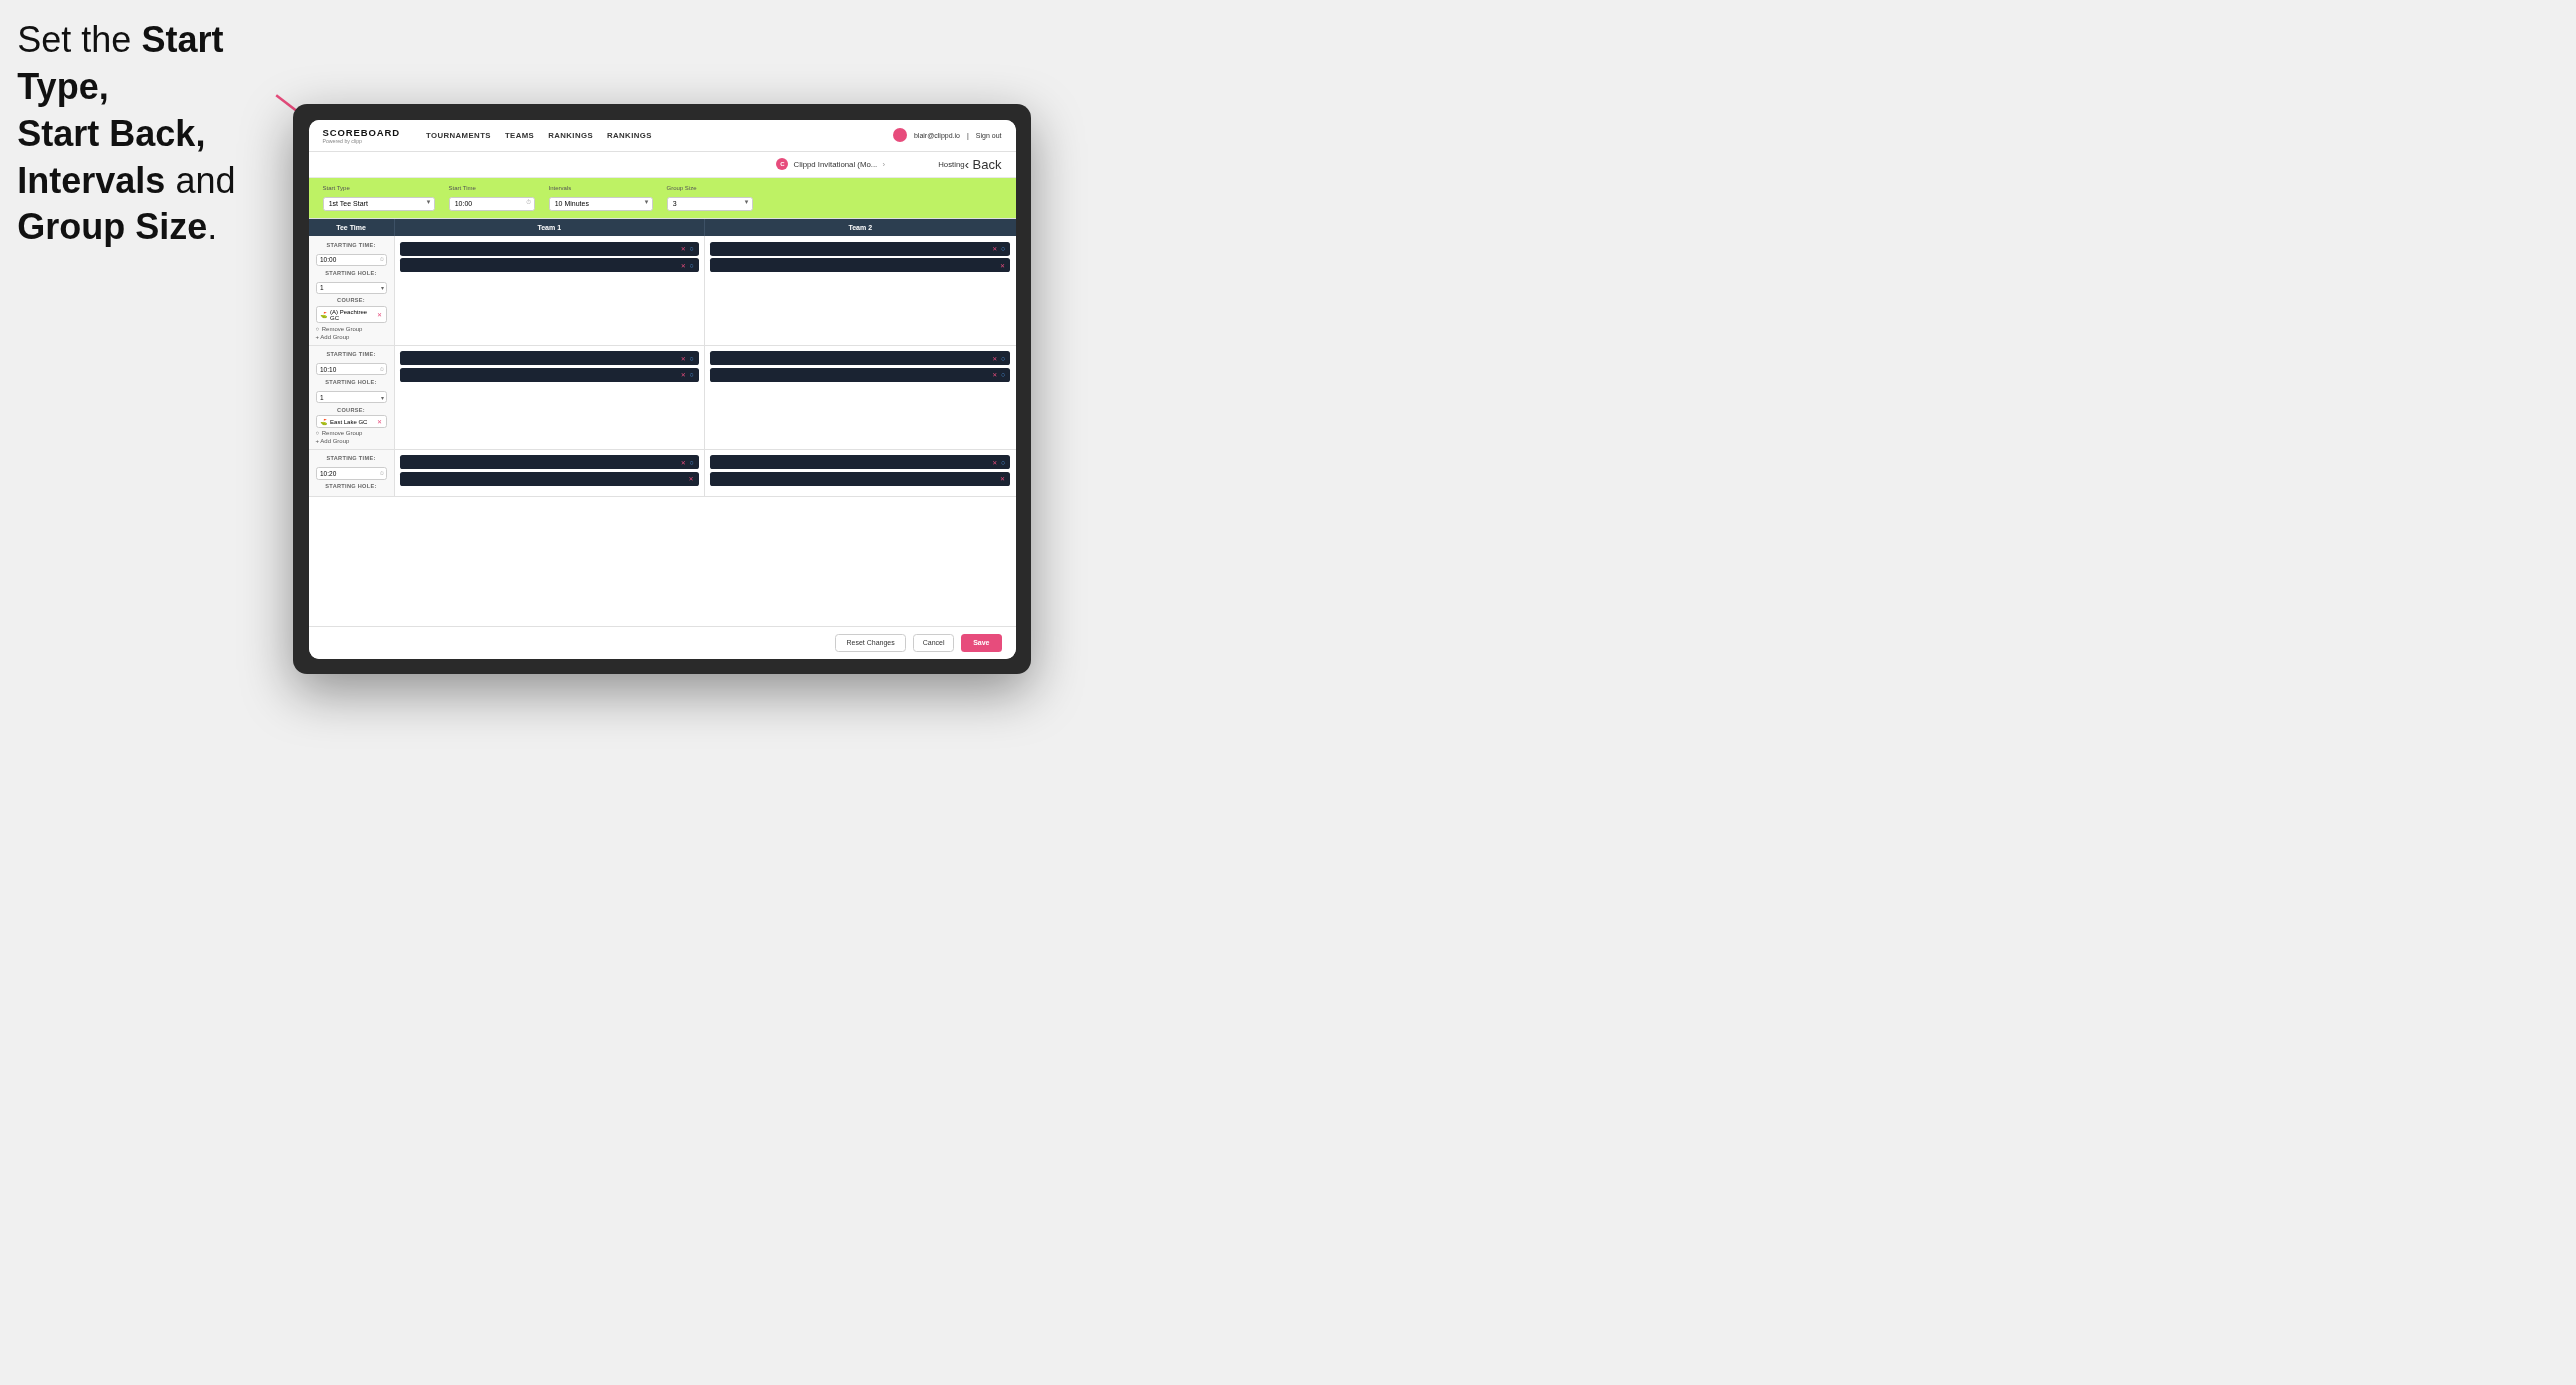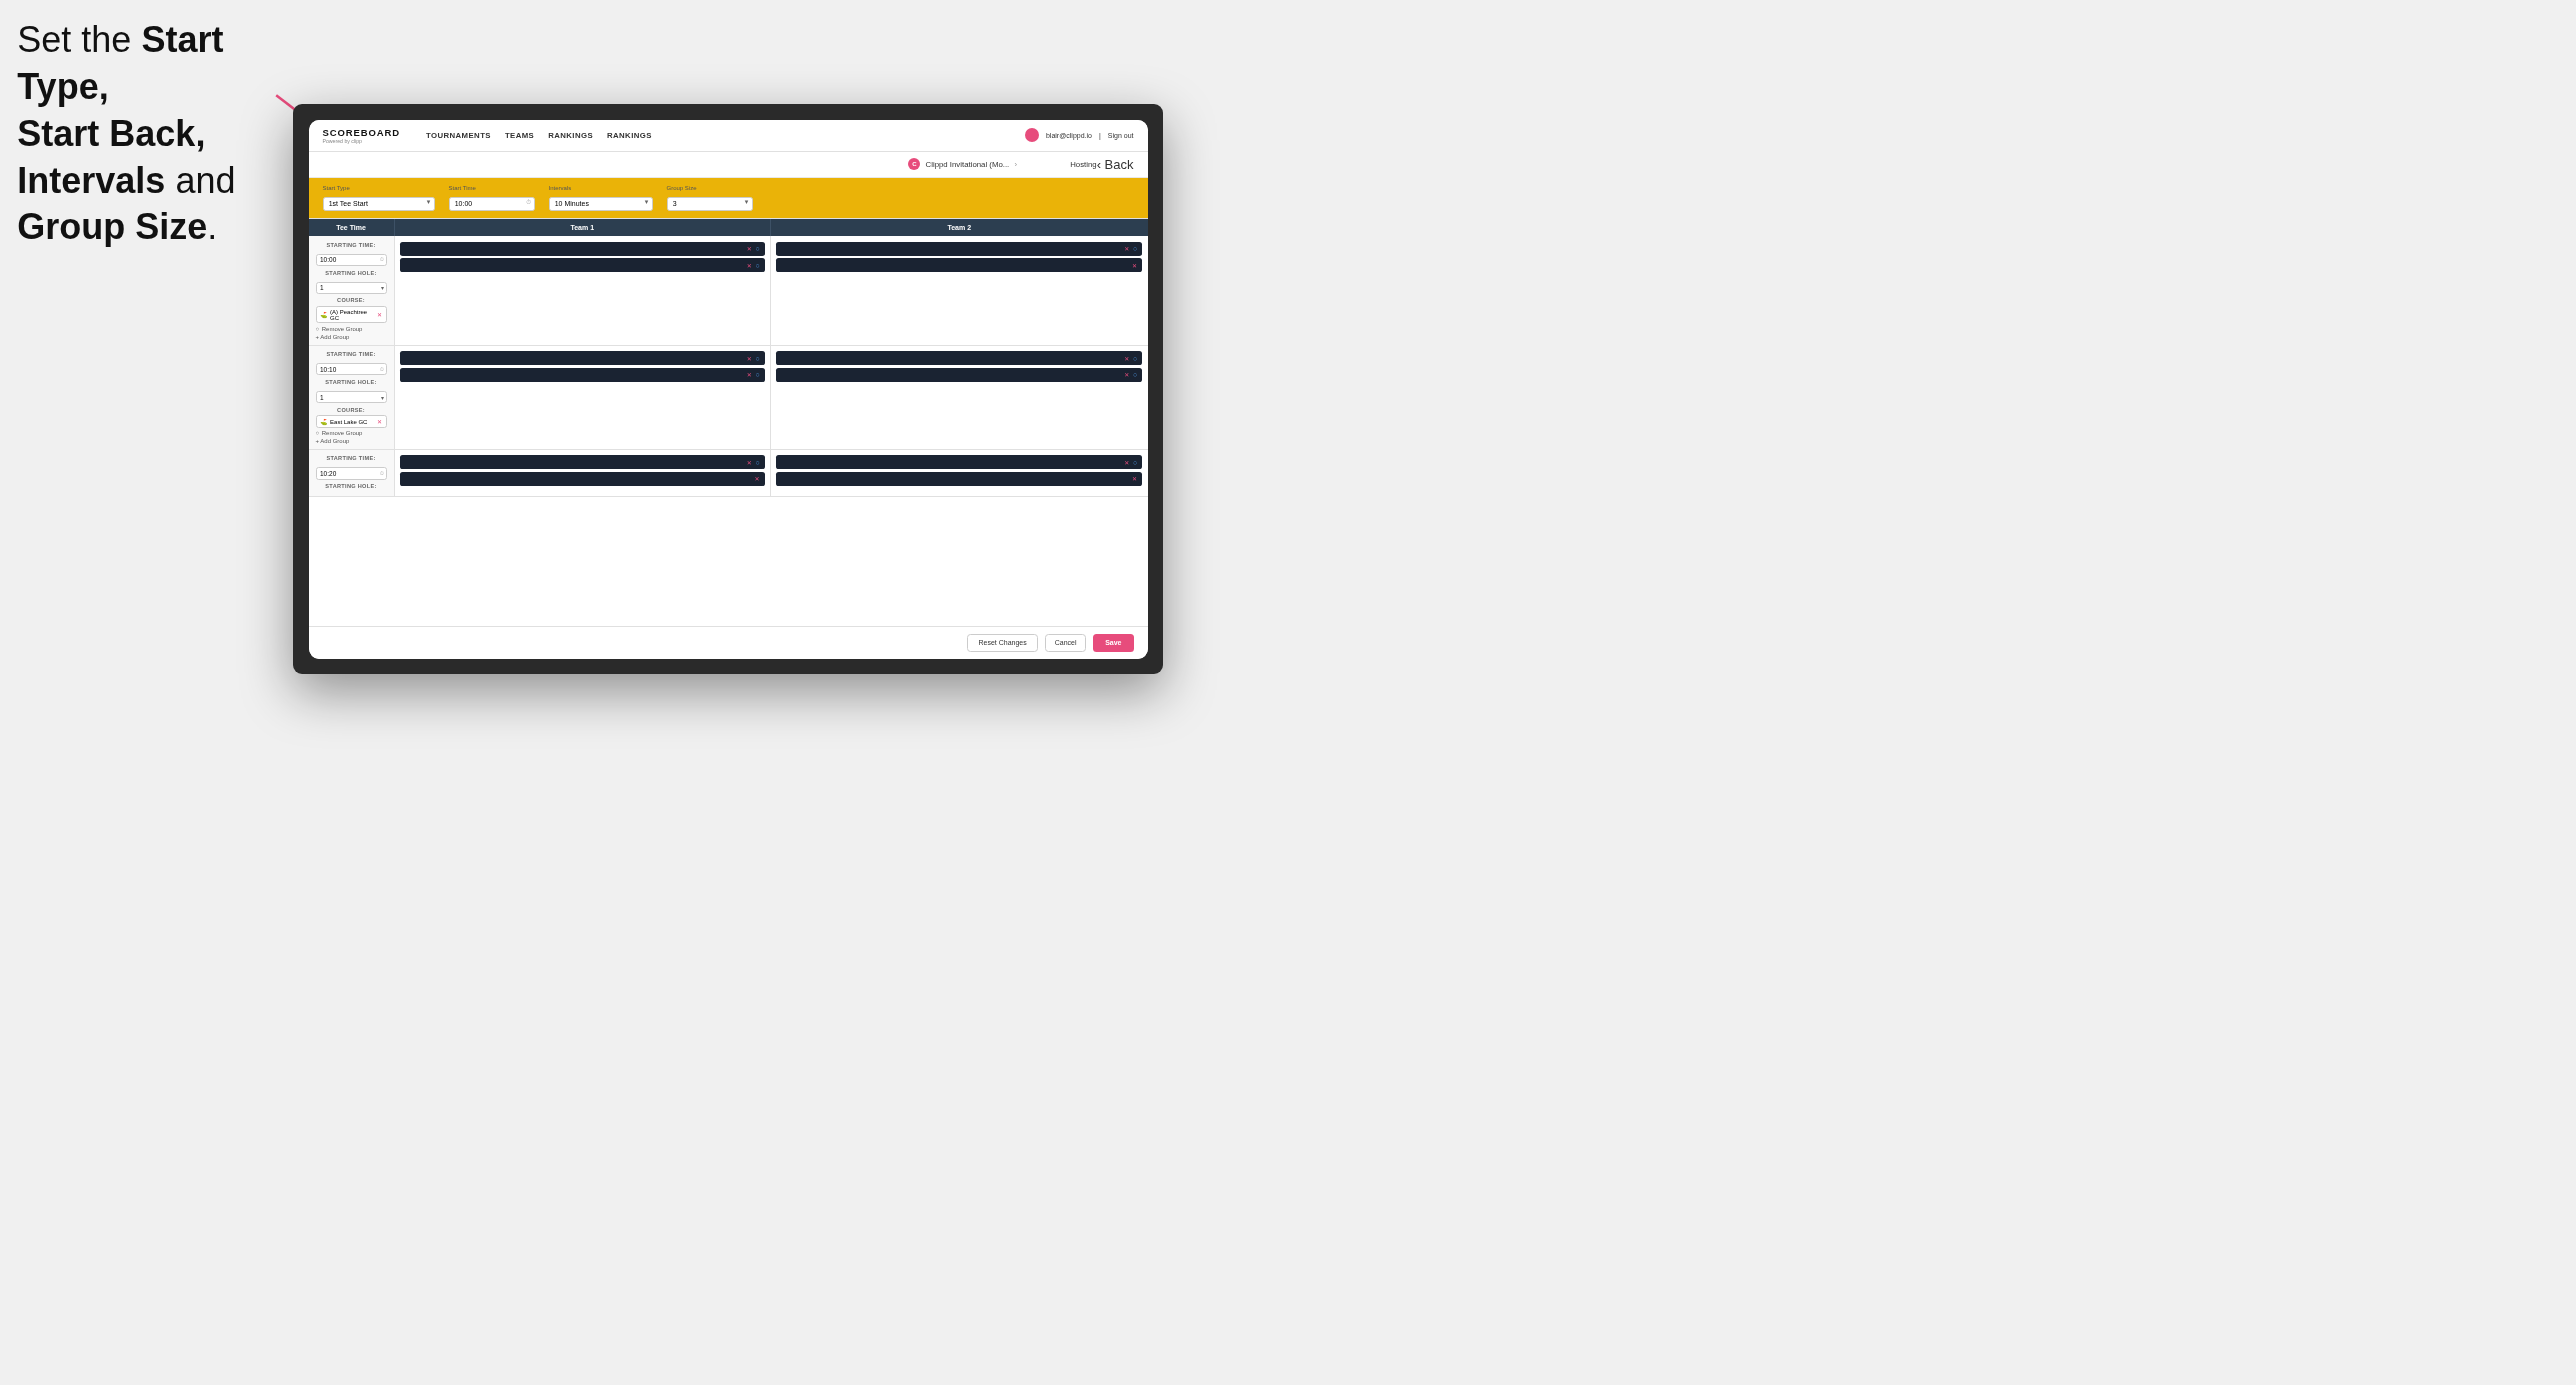--- a/index.html
+++ b/index.html
@@ -34,24 +34,24 @@
       width: 216px;
       height: 155px;
       pointer-events: none;
     }
 
     
     .tablet-frame {
       position: absolute;
       left: 293px;
       top: 104px;
-      width: 870px;
+      width: 738px;
       height: 570px;
       background: #2a2a2a;
-      border-radius: 9px;
+      border-radius: 14px;
       padding: 15.5px;
       box-shadow: 0 17.3px 52px rgba(0,0,0,0.4);
     }
 
     .tablet-screen {
       width: 100%;
       height: 100%;
       background: #fff;
       border-radius: 10.4px;
       overflow: hidden;
@@ -167,21 +167,21 @@
     }
 
     .back-btn {
       font-size: 13px;
       color: #333;
       cursor: pointer;
     }
 
     
     .controls-row {
-      background: #eab308;
+      background: #bef264;
       padding: 7px 14px;
       display: flex;
       gap: 14px;
       align-items: flex-end;
       border-bottom: 0.9px solid #e0e0e0;
       flex-shrink: 0;
     }
 
     .control-group {
       display: flex;

